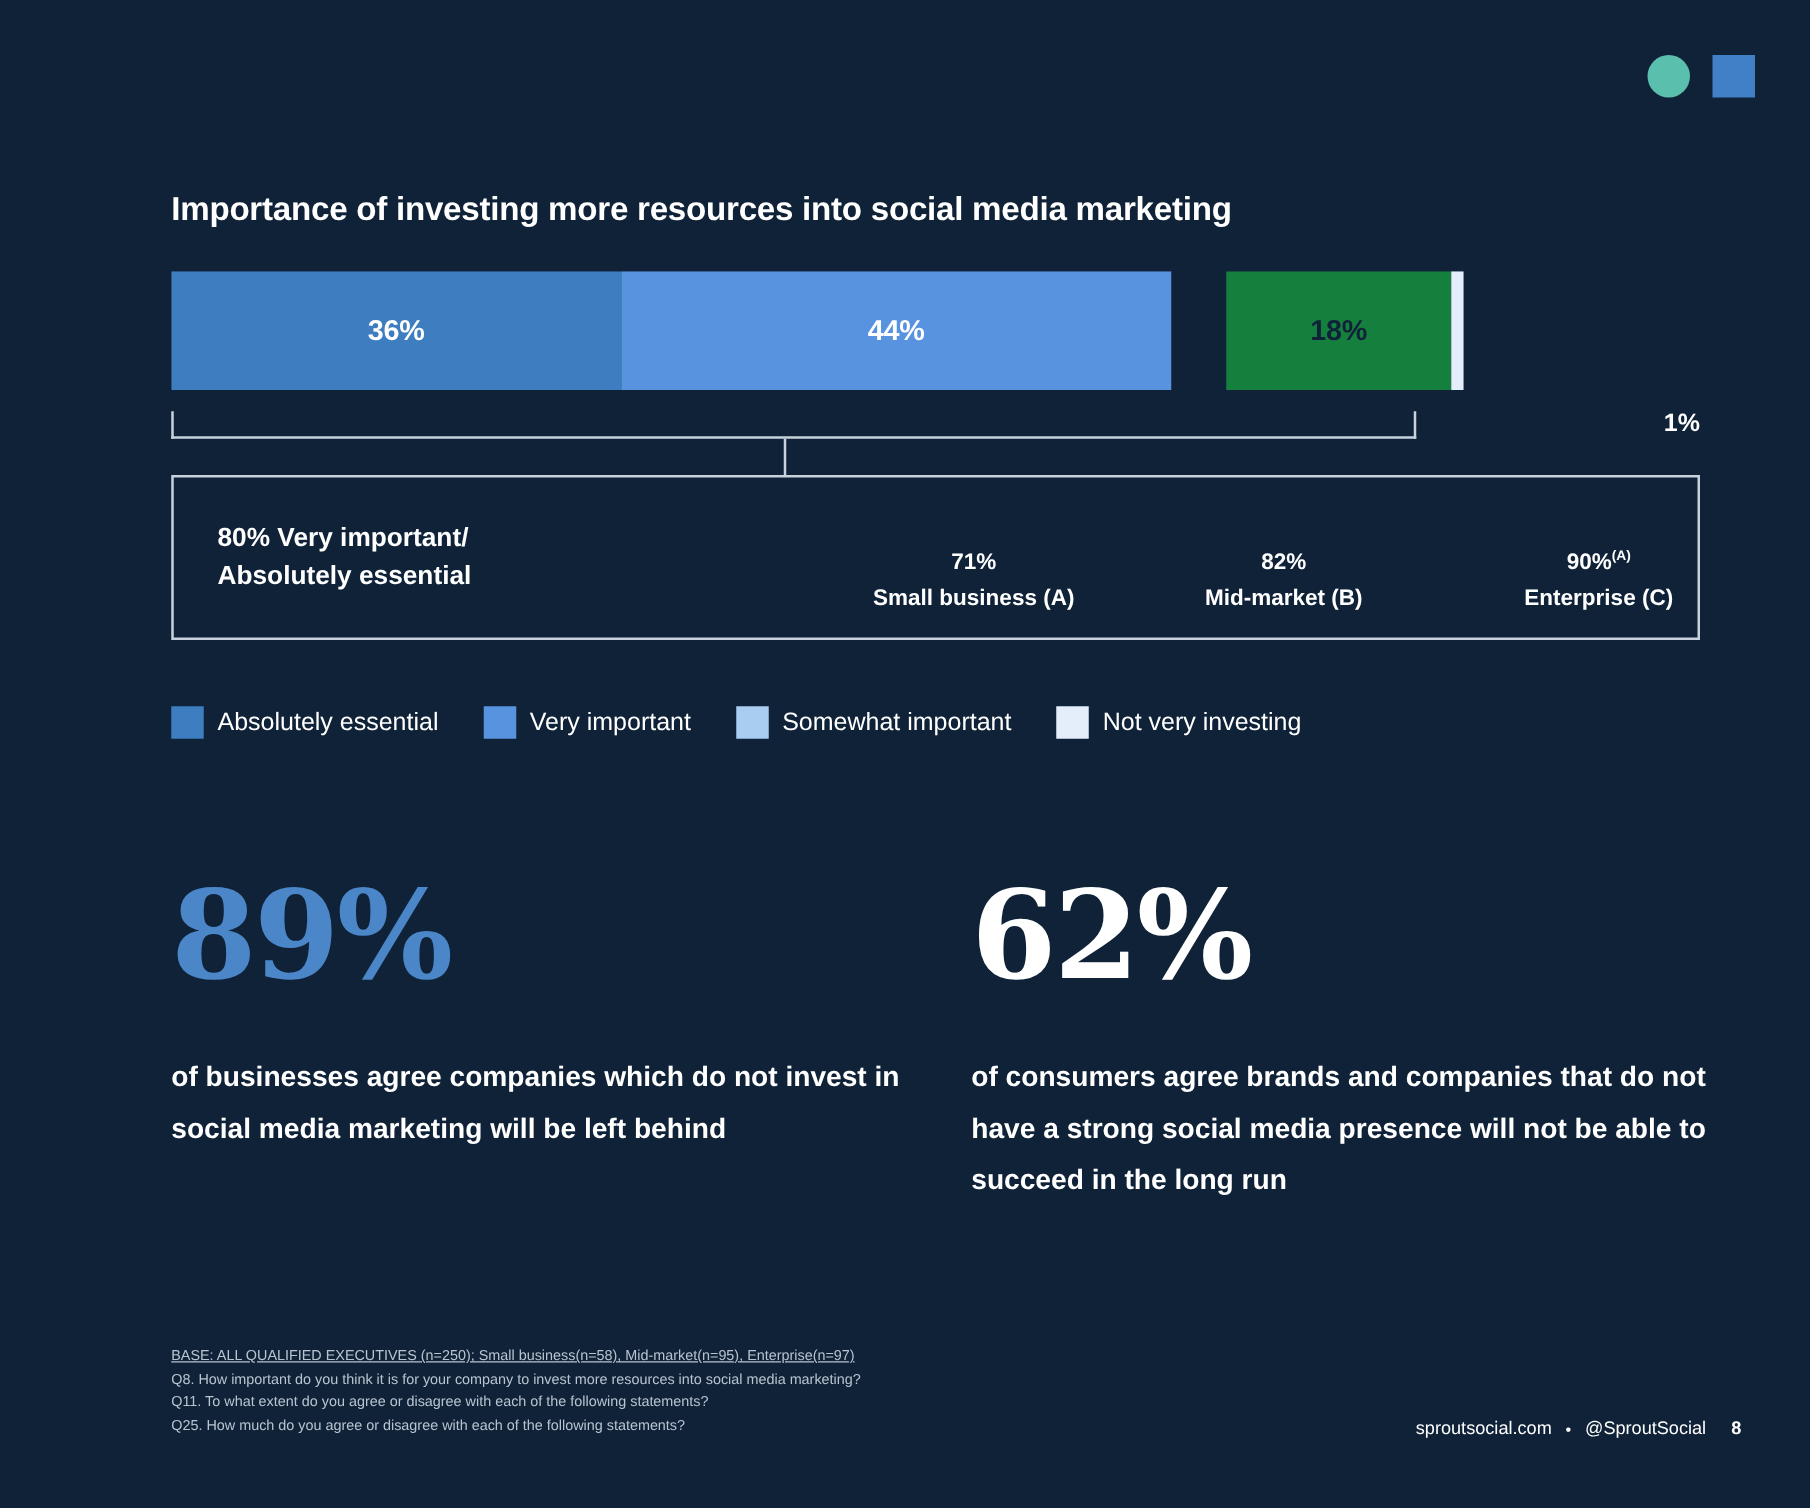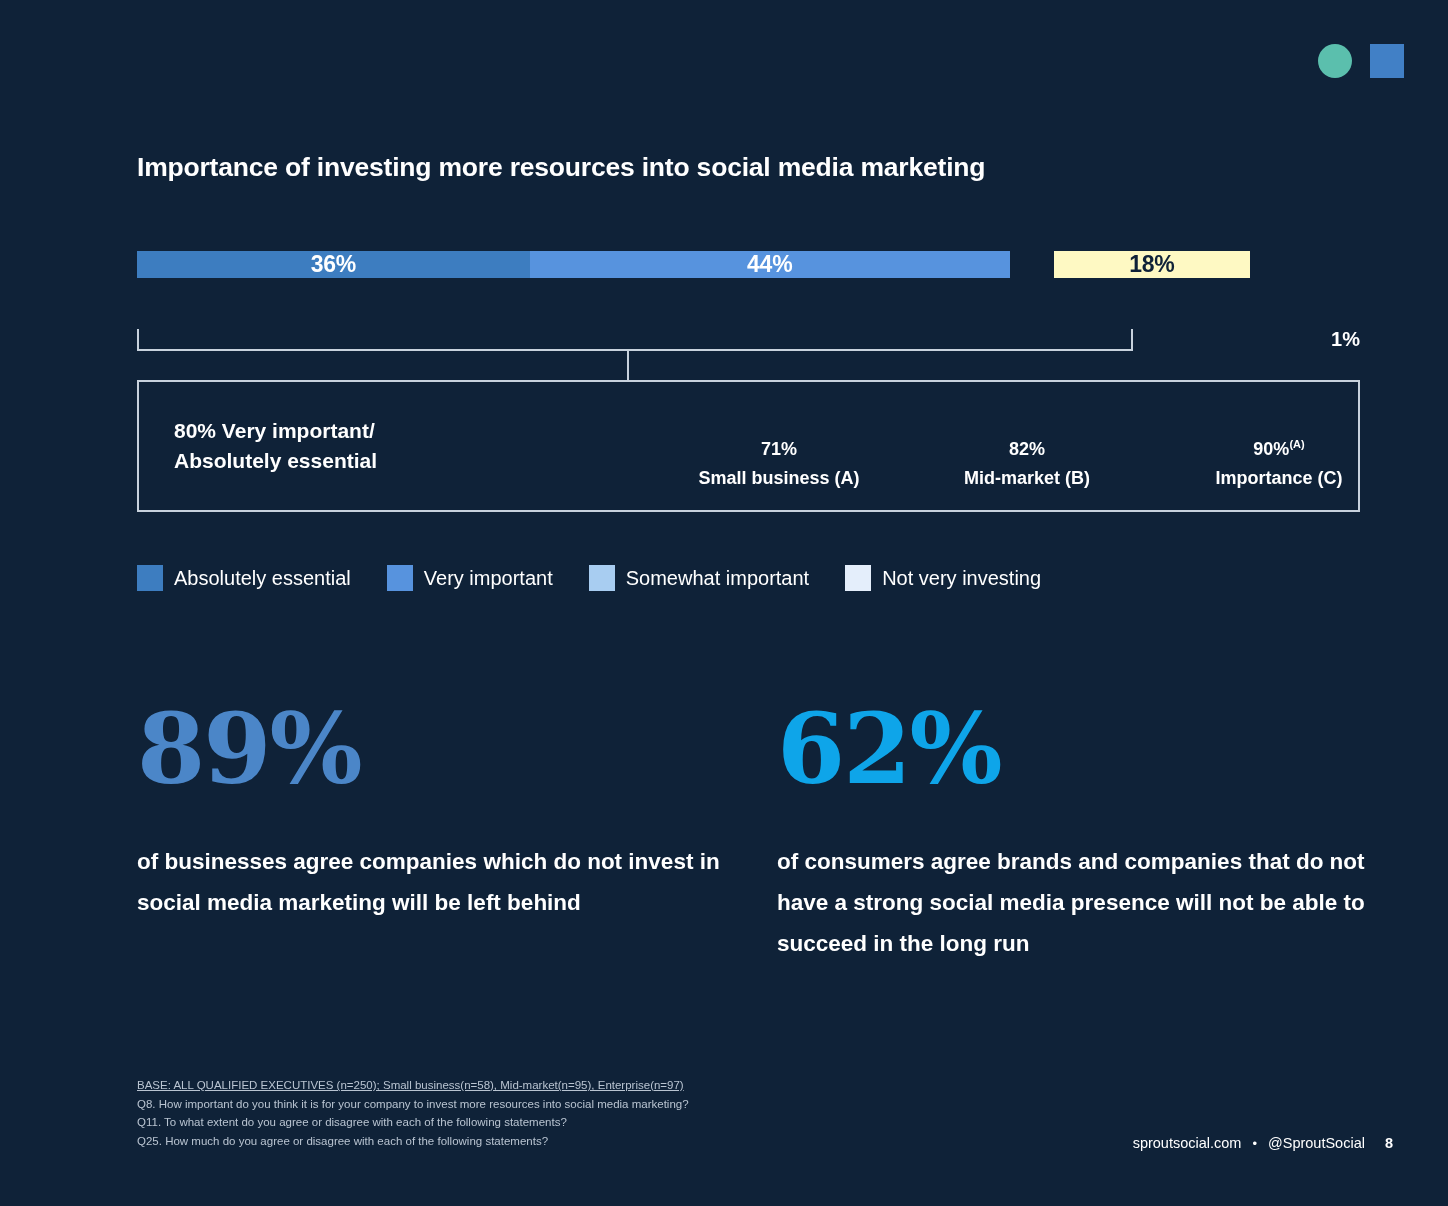--- a/index.html
+++ b/index.html
@@ -47,25 +47,24 @@
     letter-spacing: -0.2px;
     color: #ffffff;
     white-space: nowrap;
   }
 
   
   .bar {
     position: absolute;
     left: 137px;
     top: 217px;
-    width: 1124px;
+    width: 1034px;
     height: 95px;
     display: flex;
     overflow: hidden;
-    align-items: center;
   }
   .bar-seg {
     display: flex;
     align-items: center;
     justify-content: center;
     font-size: 23px;
     font-weight: bold;
     letter-spacing: -0.2px;
   }
 
@@ -171,21 +170,21 @@
   .bigstat.left  { left: 137px; }
   .bigstat.right { left: 777px; }
   .bigstat-number {
     font-family: "DejaVu Serif", "Liberation Serif", serif;
     font-size: 98px;
     font-weight: bold;
     line-height: 1.0;
     letter-spacing: -2px;
   }
   .bigstat-number.blue { color: #4b86c8; }
-  .bigstat-number.teal { color: #0ea5e9; }
+  .bigstat-number.teal { color: #ffffff; }
   .bigstat-text {
     margin-top: 44px;
     font-size: 22.5px;
     font-weight: bold;
     line-height: 1.82;
     color: #ffffff;
   }
   .bigstat.right .bigstat-text { width: 590px; }
 
   
@@ -224,21 +223,21 @@
 
 <div class="slide-title">Importance of investing more resources into social media marketing</div>
 
 <div class="bar" id="bar">
     <div class="bar-seg" style="flex: 36 0 0px; background: rgb(61, 125, 192); color: rgb(255, 255, 255);">
       <span>36%</span>
     </div>
     <div class="bar-seg" style="flex: 44 0 0px; background: rgb(87, 147, 222); color: rgb(255, 255, 255);">
       <span>44%</span>
     </div>
-    <div class="bar-seg" style="flex: 18 0 0px; background: #fef9c3; color: rgb(15, 34, 56); margin-left: 44px;">
+    <div class="bar-seg" style="flex: 18 0 0px; background: #15803d; color: rgb(15, 34, 56); margin-left: 44px;">
       <span>18%</span>
     </div>
     <div class="bar-seg" style="flex: 1 0 0px; background: rgb(228, 238, 251); color: rgb(15, 34, 56);"></div>
   </div>
 
 <div class="bracket"></div>
 <div class="bracket-stem"></div>
 <div class="one-pct">1%</div>
 
 <div class="callout">
@@ -252,21 +251,21 @@
     <span class="lbl">Small business (A)</span>
   </div>
 
   <div class="callout-stat cs-b">
     <span class="val">82%</span>
     <span class="lbl">Mid-market (B)</span>
   </div>
 
   <div class="callout-stat cs-c">
     <span class="val"><span>90%</span><span class="sup">(A)</span></span>
-    <span class="lbl">Importance (C)</span>
+    <span class="lbl">Enterprise (C)</span>
   </div>
 </div>
 
 <div class="legend" id="legend">
     <div class="legend-item">
       <span class="legend-swatch" style="background: rgb(61, 125, 192);"></span>
       <span class="legend-label">Absolutely essential</span>
     </div>
     <div class="legend-item">
       <span class="legend-swatch" style="background: rgb(87, 147, 222);"></span>

